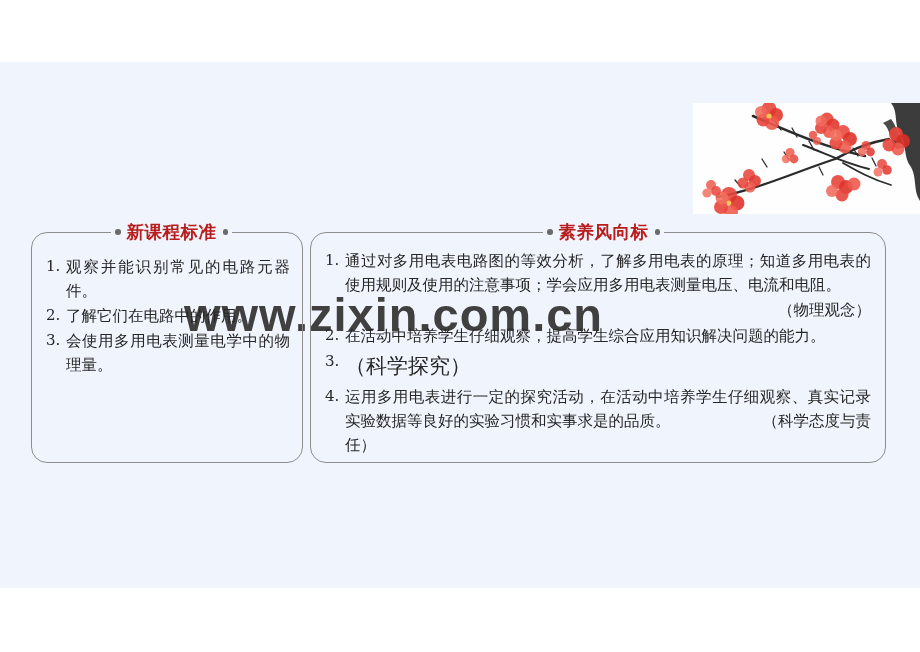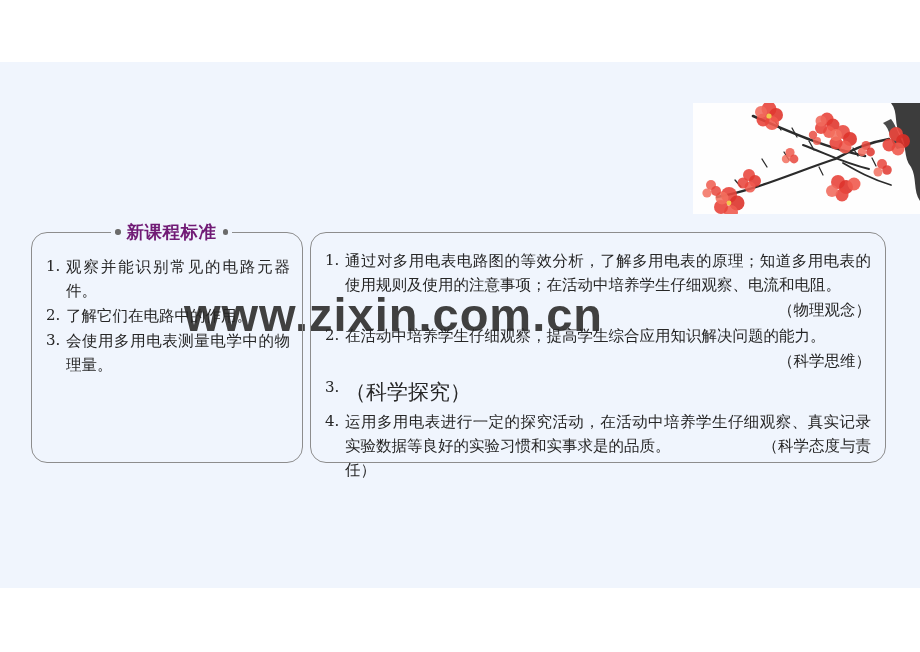--- a/index.html
+++ b/index.html
@@ -71,21 +71,21 @@
     background: #f0f5fd;
     padding: 0 4px;
     height: 26px;
   }
   #panel-left .panel-title  { left: 79px; }
   #panel-right .panel-title { left: 232px; }
   .panel-title .title-text {
     font-family: "Liberation Sans", "DejaVu Sans", sans-serif;
     font-size: 17.5px;
     font-weight: bold;
-    color: #701a75;
+    color: #b91c1c;
     line-height: 26px;
     white-space: nowrap;
     letter-spacing: 0.5px;
   }
   .title-dot {
     width: 5.5px;
     height: 5.5px;
     border-radius: 50%;
     background: #6b6b6b;
     flex: 0 0 auto;
@@ -259,33 +259,37 @@
         <span class="item-text">了解它们在电路中的作用。</span>
       </div>
       <div class="item">
         <span class="item-num">3.</span>
         <span class="item-text">会使用多用电表测量电学中的物理量。</span>
       </div>
     </div>
   </div>
 
   <div class="panel" id="panel-right">
+    <div class="panel-title">
+      <span class="title-dot"></span>
+      <span class="title-text">素养风向标</span>
+      <span class="title-dot"></span>
+    </div>
     <div class="panel-body">
 
       <div class="item">
         <span class="item-num">1.</span>
-        <span class="item-text">通过对多用电表电路图的等效分析，了解多用电表的原理；知道多用电表的使用规则及使用的注意事项；在活动中培养学生仔细观察、电流和电阻。</span>
+        <span class="item-text">通过对多用电表电路图的等效分析，了解多用电表的原理；知道多用电表的使用规则及使用的注意事项；学会应用多用电表测量电压、电流和电阻。</span>
       </div>
       <div class="tag-line">（物理观念）</div>
 
       <div class="item">
         <span class="item-num">2.</span>
         <span class="item-text">在活动中培养学生仔细观察，提高学生综合应用知识解决问题的能力。</span>
       </div>
-      <div class="tag-line">（科学思维）</div>
 
       <div class="item">
         <span class="item-num">3.</span>
         <span class="item-inline-tag">（科学探究）</span>
       </div>
 
       <div class="item">
         <span class="item-num">4.</span>
         <span class="item-text"><span>运用多用电表进行一定的探究活动，在活动中培养学生仔细观察、真实记录实验数据等良好的实验习惯和实事求是的品质。</span><span style="display:inline-block;width:92px"></span><span>（科学态度与责任）</span></span>
       </div>

